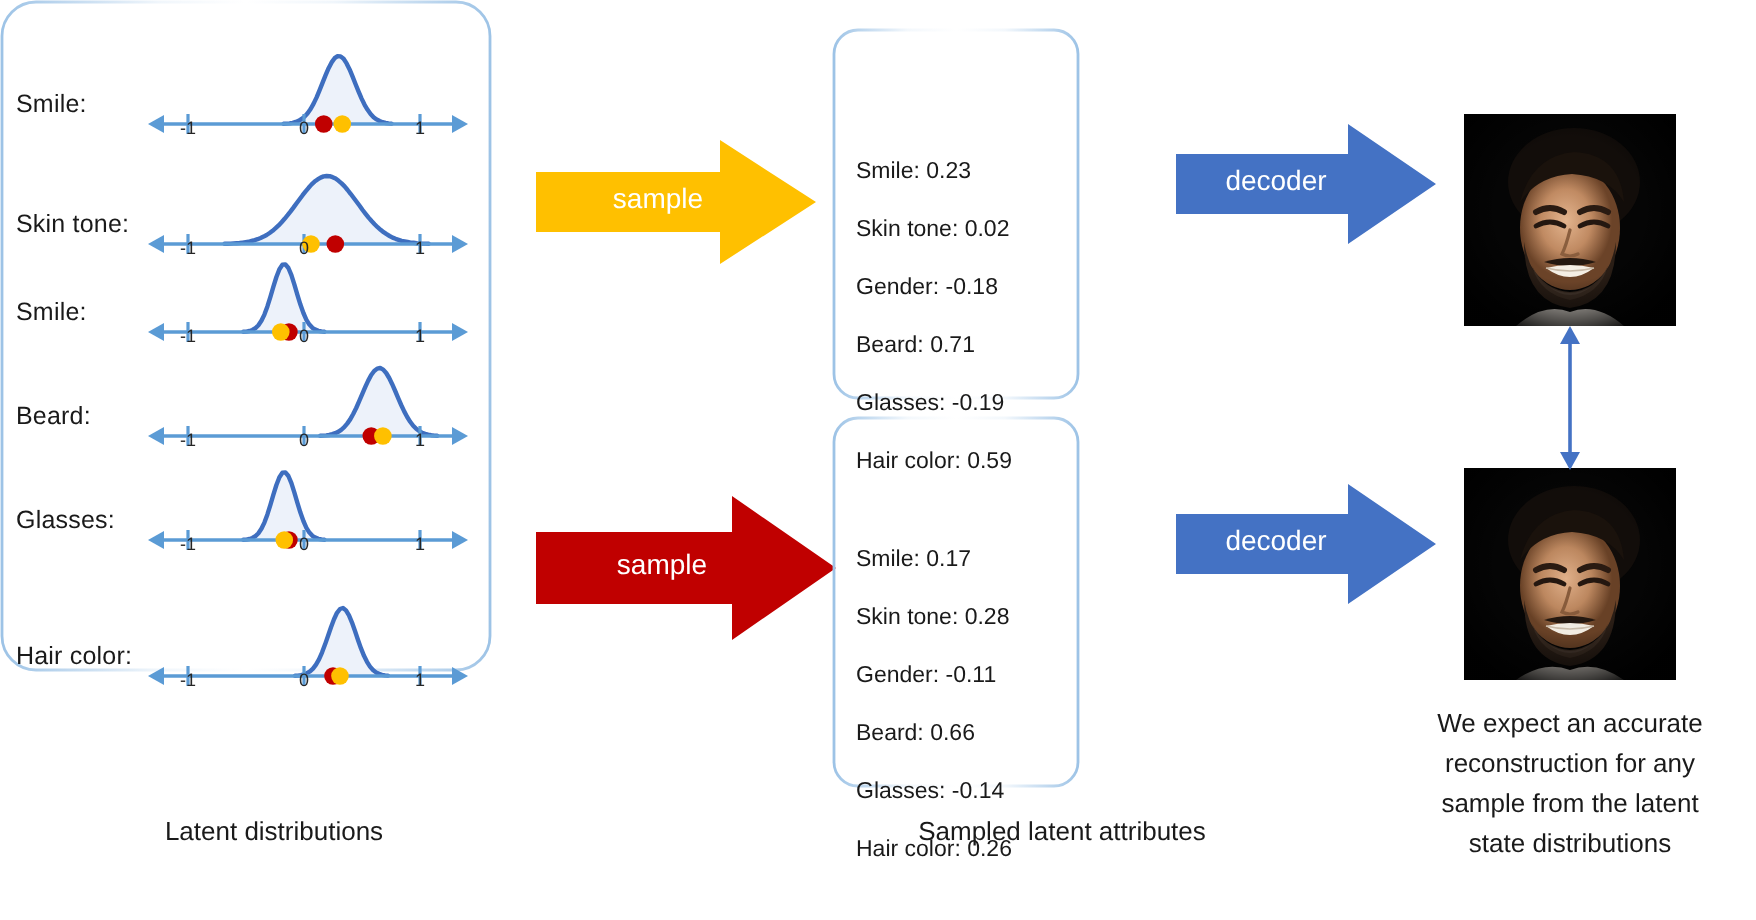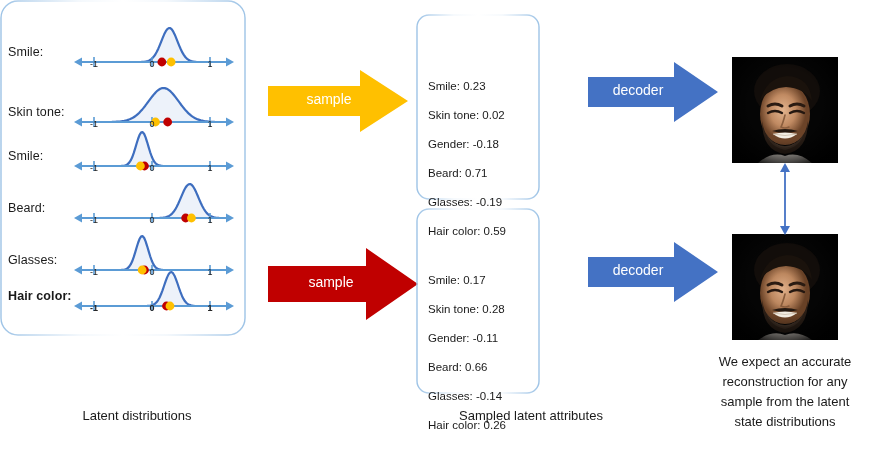--- a/index.html
+++ b/index.html
@@ -149,21 +149,21 @@
             <line x1="12" y1="40" x2="160" y2="40" stroke="#5B9BD5" stroke-width="1.8"></line>
             <path d="M6 40 L14 35.5 L14 44.5 Z" fill="#5B9BD5"></path>
             <path d="M166 40 L158 35.5 L158 44.5 Z" fill="#5B9BD5"></path>
             <line x1="26" y1="35" x2="26" y2="45" stroke="#5B9BD5" stroke-width="1.6"></line>
             <line x1="84" y1="35" x2="84" y2="45" stroke="#5B9BD5" stroke-width="1.6"></line>
             <line x1="142" y1="35" x2="142" y2="45" stroke="#5B9BD5" stroke-width="1.6"></line>
             <circle cx="76.46" cy="40" r="4.4" fill="#C00000"></circle>
             <circle cx="74.14" cy="40" r="4.4" fill="#FFC000"></circle>
           </svg><span class="tick-lbl" style="left: 26px;">-1</span><span class="tick-lbl" style="left: 84px;">0</span><span class="tick-lbl" style="left: 142px;">1</span></div>
       </div>
-      <div class="latent-row" style="top: 244px; font-weight: bold;">
+      <div class="latent-row" style="top: 276px;">
         <div class="latent-label">Hair color:</div>
         <div class="axis-wrap"><svg width="172" height="60" viewBox="0 0 172 60">
             <polygon points="79.5,40 79.5,39.9 81.0,39.8 82.5,39.6 84.0,39.2 85.5,38.6 87.0,37.7 88.5,36.3 90.0,34.3 91.5,31.7 93.0,28.3 94.5,24.3 96.0,20.0 97.5,15.6 99.0,11.6 100.5,8.4 102.0,6.5 103.5,6.0 105.0,7.2 106.5,9.7 108.0,13.3 109.5,17.5 111.0,22.0 112.5,26.2 114.0,29.9 115.5,32.9 117.0,35.3 118.5,37.0 120.0,38.2 121.5,38.9 123.0,39.4 124.5,39.7 126.0,39.8 126.8,40" fill="#EDF2FA"></polygon>
             <polyline points="79.5,39.9 81.0,39.8 82.5,39.6 84.0,39.2 85.5,38.6 87.0,37.7 88.5,36.3 90.0,34.3 91.5,31.7 93.0,28.3 94.5,24.3 96.0,20.0 97.5,15.6 99.0,11.6 100.5,8.4 102.0,6.5 103.5,6.0 105.0,7.2 106.5,9.7 108.0,13.3 109.5,17.5 111.0,22.0 112.5,26.2 114.0,29.9 115.5,32.9 117.0,35.3 118.5,37.0 120.0,38.2 121.5,38.9 123.0,39.4 124.5,39.7 126.0,39.8" fill="none" stroke="#3E6EBF" stroke-width="2.2" stroke-linejoin="round" stroke-linecap="round"></polyline>
             <line x1="12" y1="40" x2="160" y2="40" stroke="#5B9BD5" stroke-width="1.8"></line>
             <path d="M6 40 L14 35.5 L14 44.5 Z" fill="#5B9BD5"></path>
             <path d="M166 40 L158 35.5 L158 44.5 Z" fill="#5B9BD5"></path>
             <line x1="26" y1="35" x2="26" y2="45" stroke="#5B9BD5" stroke-width="1.6"></line>
             <line x1="84" y1="35" x2="84" y2="45" stroke="#5B9BD5" stroke-width="1.6"></line>
             <line x1="142" y1="35" x2="142" y2="45" stroke="#5B9BD5" stroke-width="1.6"></line>

